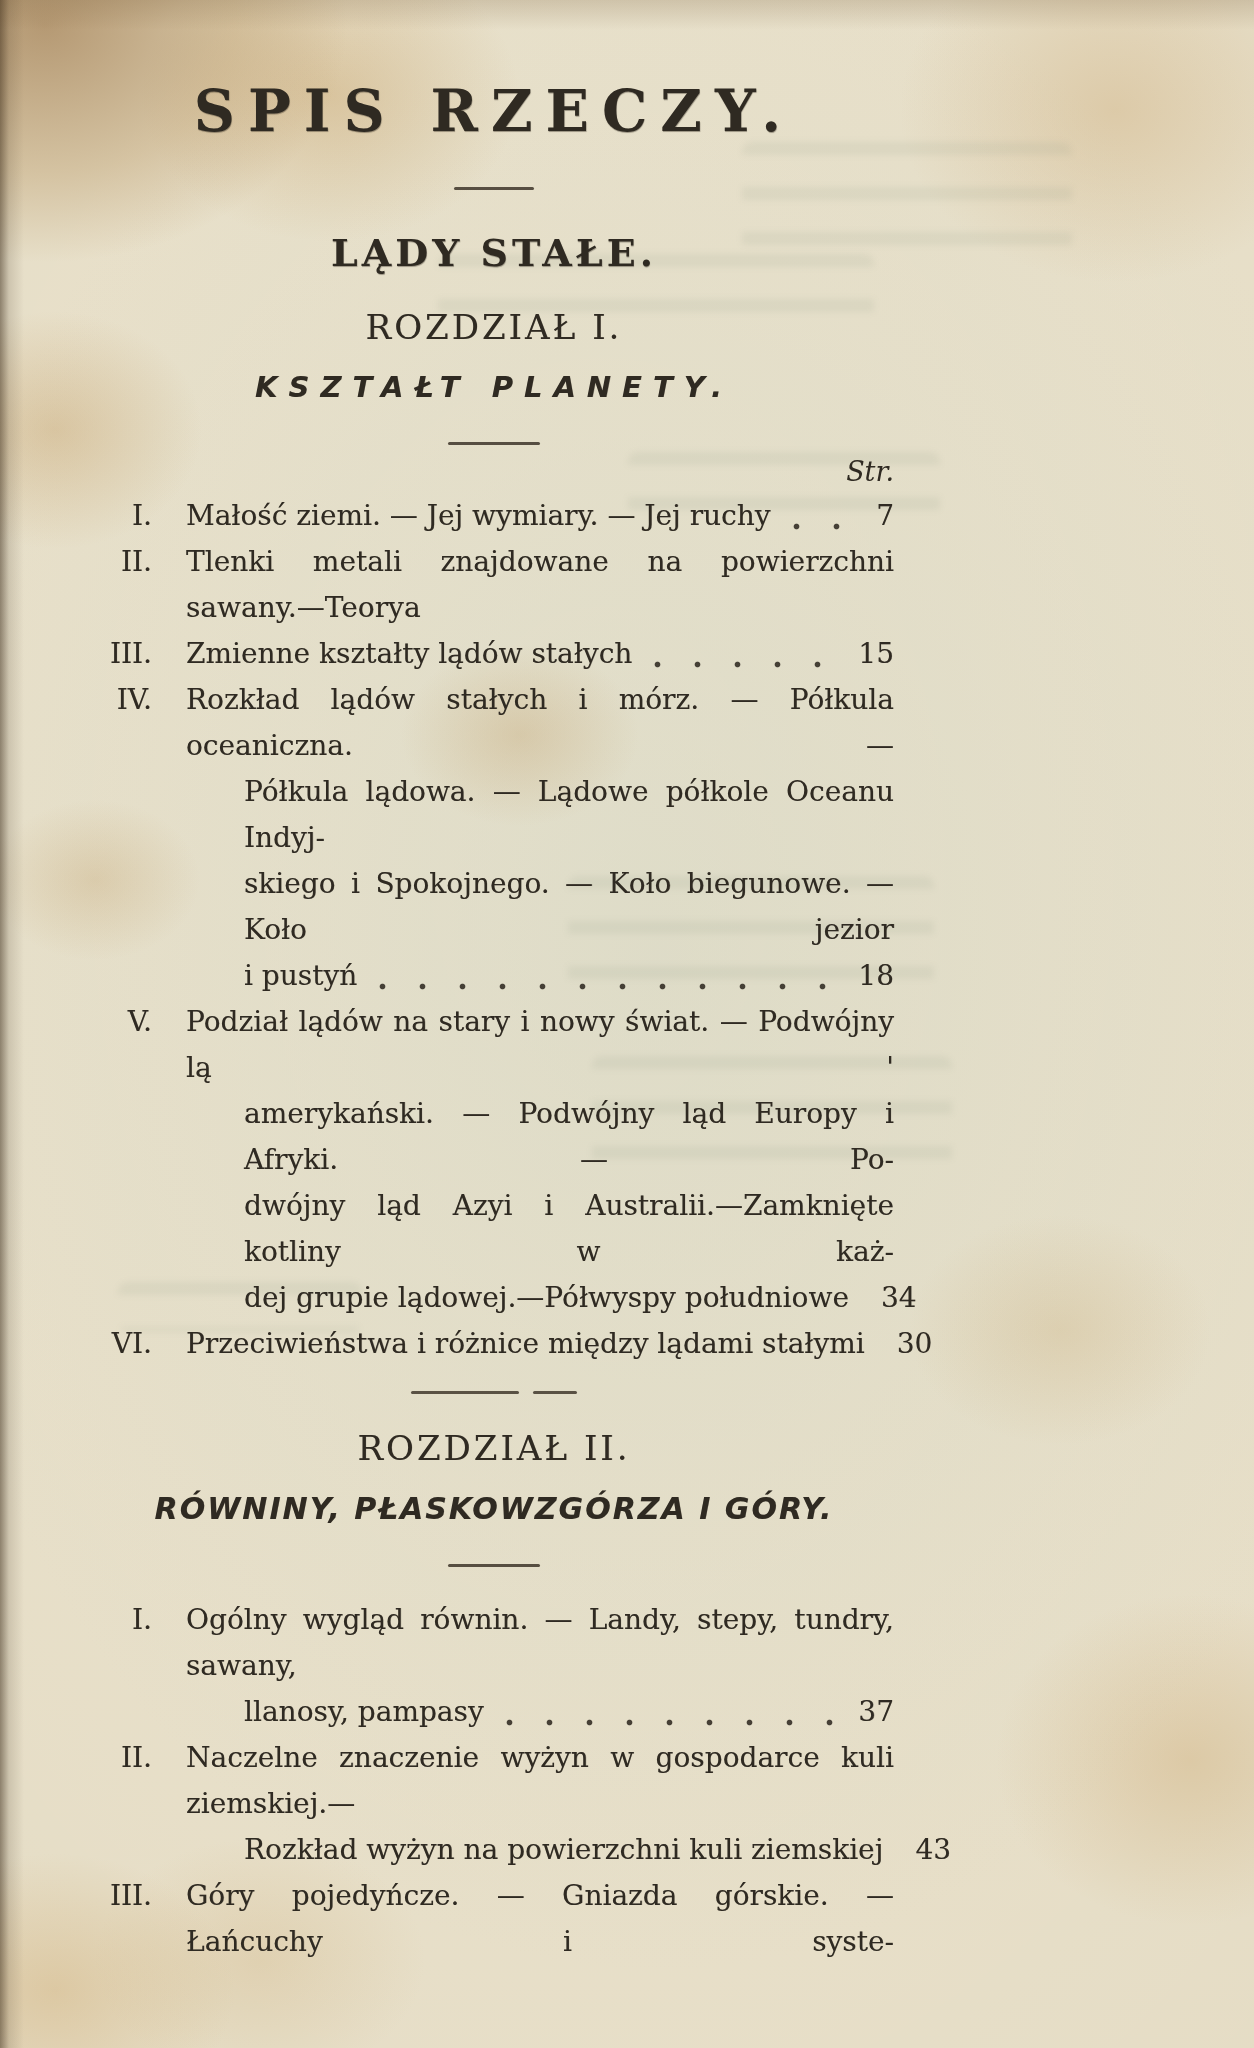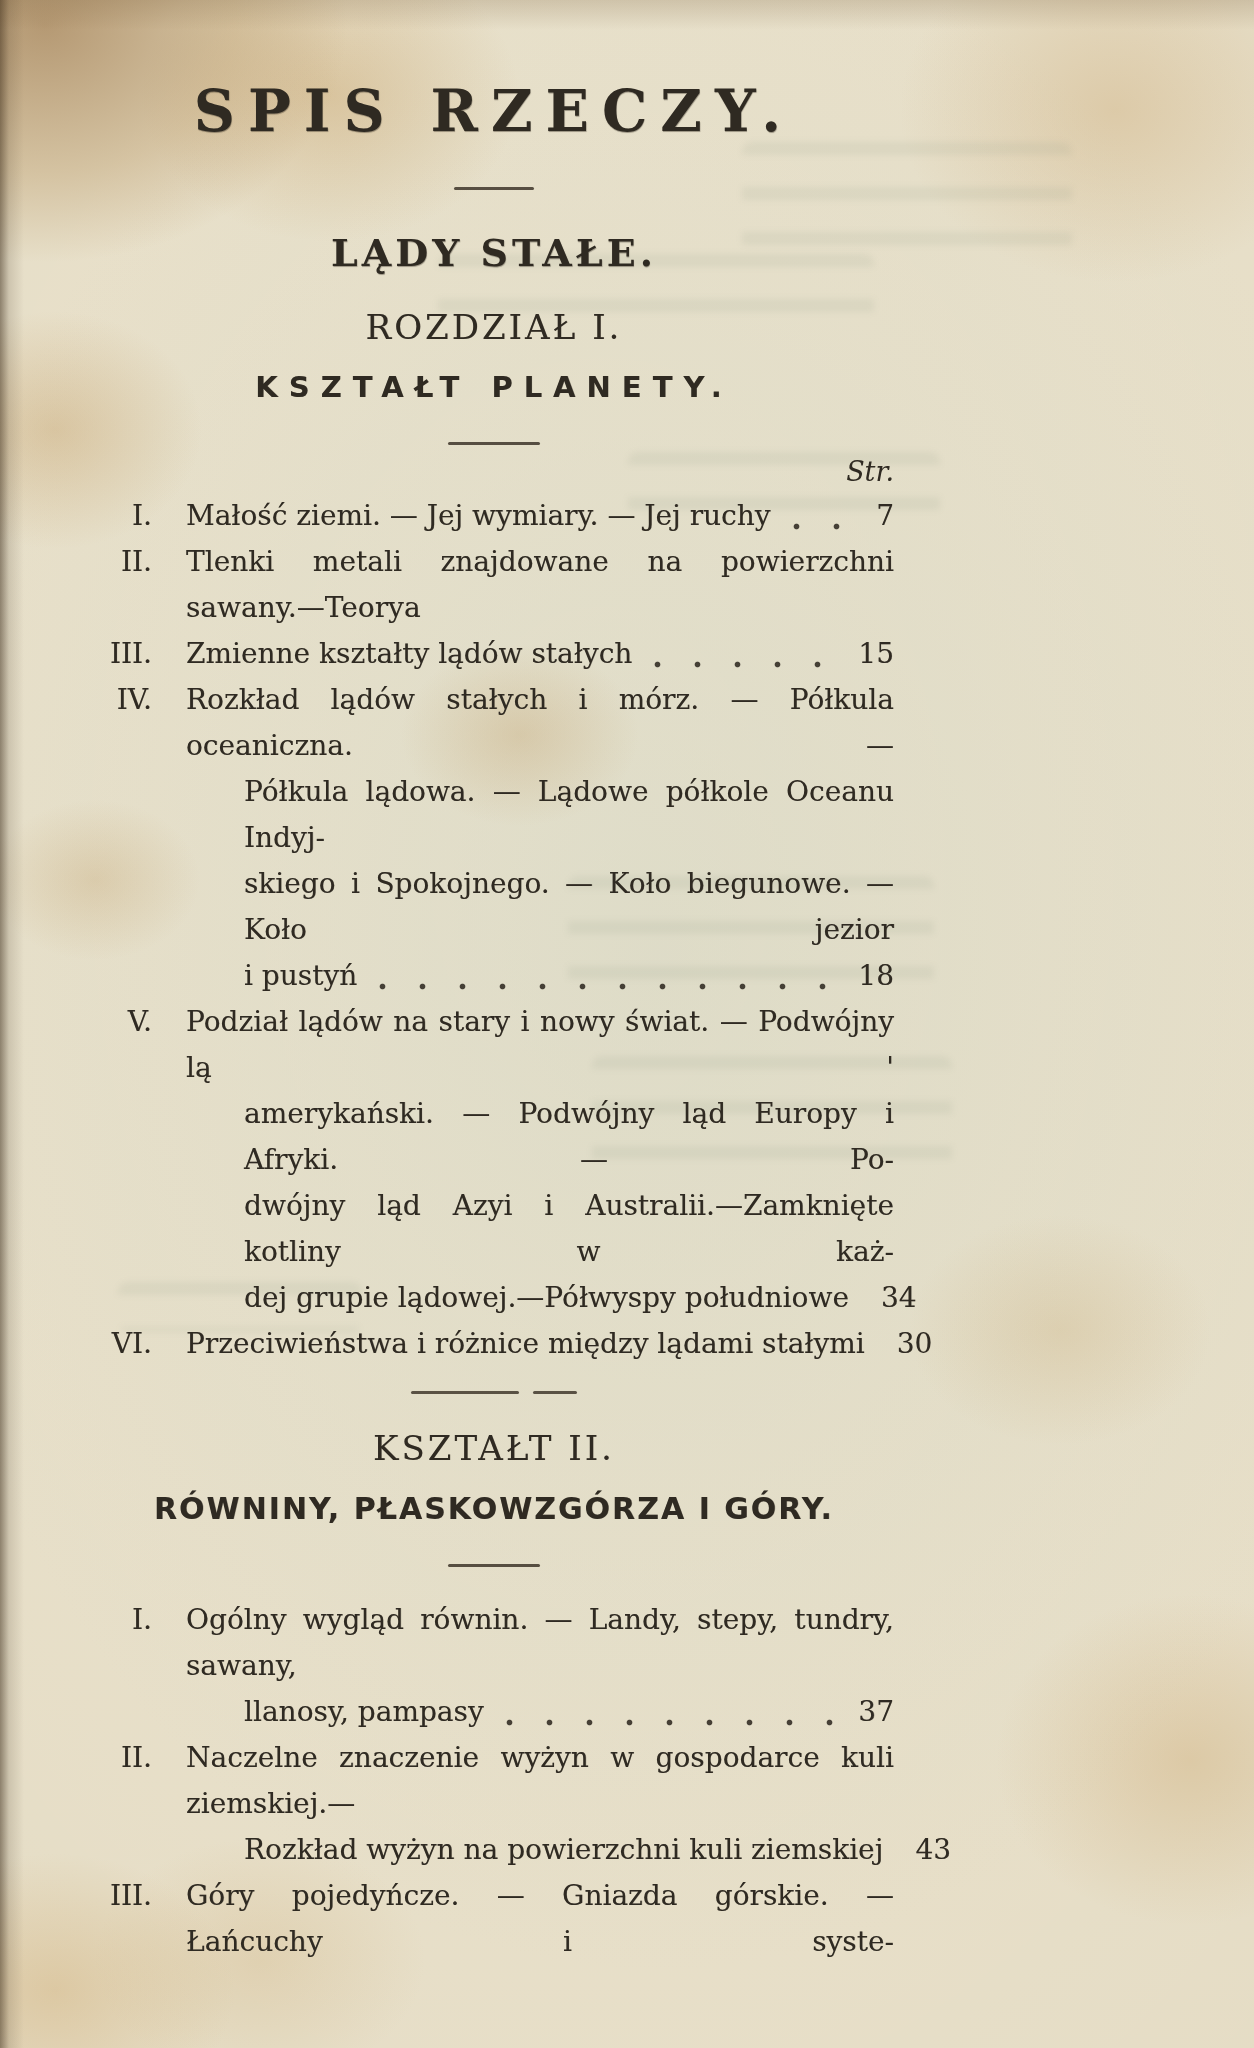--- a/index.html
+++ b/index.html
@@ -54,20 +54,21 @@
   .chapter-heading{
     text-align:center; font-weight:400;
     font-size:34px; line-height:1.1; letter-spacing:3px; margin-top:36px;
     text-shadow:0.3px 0.4px 0.6px rgba(45,38,28,0.35);
   }
   .chapter-subheading{
     text-align:center;
     font-family:"DejaVu Sans","Liberation Sans",sans-serif; font-weight:700;
     font-size:29px; line-height:1.15; margin-top:24px;
     text-shadow:0.3px 0.4px 0.6px rgba(45,38,28,0.35);
+    font-style:italic;
   }
   .chapter:nth-of-type(1) .chapter-subheading{ letter-spacing:11px; }
   .chapter:nth-of-type(2) .chapter-subheading{ letter-spacing:2px; font-size:30px; }
   .rule-chapter{ width:92px; margin-top:38px; }
 
   .str-label{
     text-align:right; font-style:italic;
     font-size:27px; line-height:1; margin-top:13px;
   }
 
@@ -202,21 +203,21 @@
               </div>
             </div>
           </div>
         </div>
       </section>
       <div class="divider">
         <span class="seg seg-long"></span>
         <span class="seg seg-short"></span>
       </div>
       <section class="chapter">
-        <div class="chapter-heading">KSZTAŁT II.</div>
+        <div class="chapter-heading">ROZDZIAŁ II.</div>
         <div class="chapter-subheading">RÓWNINY, PŁASKOWZGÓRZA I GÓRY.</div>
         <div class="rule rule-chapter"></div>
         <div class="toc">
           <div class="entry">
             <div class="numeral">I.</div>
             <div class="lines">
               <div class="toc-line full">Ogólny wygląd równin. — Landy, stepy, tundry, sawany,</div>
               <div class="toc-line last cont">
                 <span class="line-text">llanosy, pampasy</span>
                 <span class="leader"></span>

